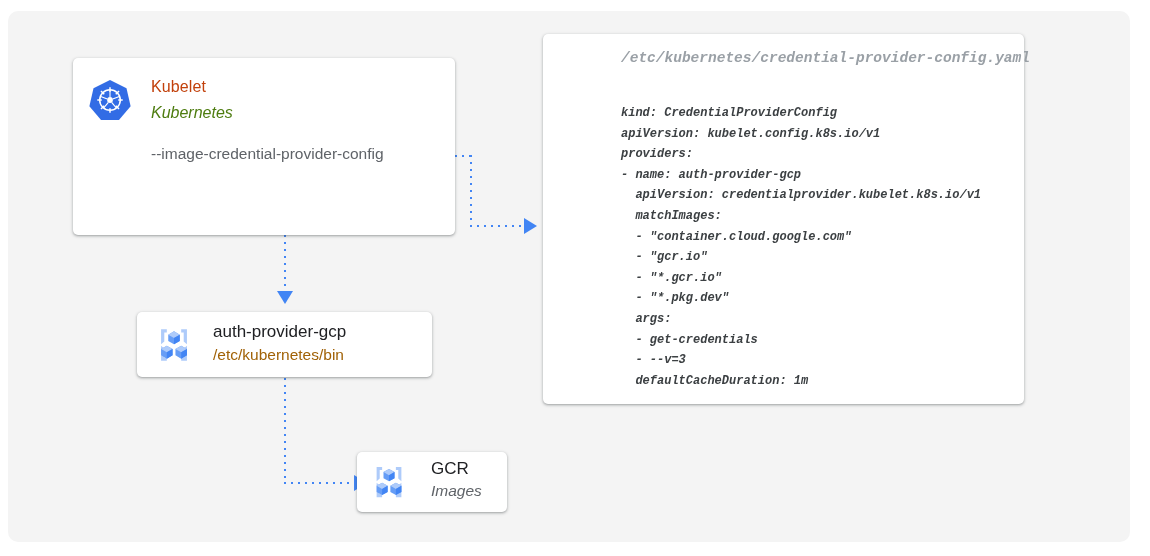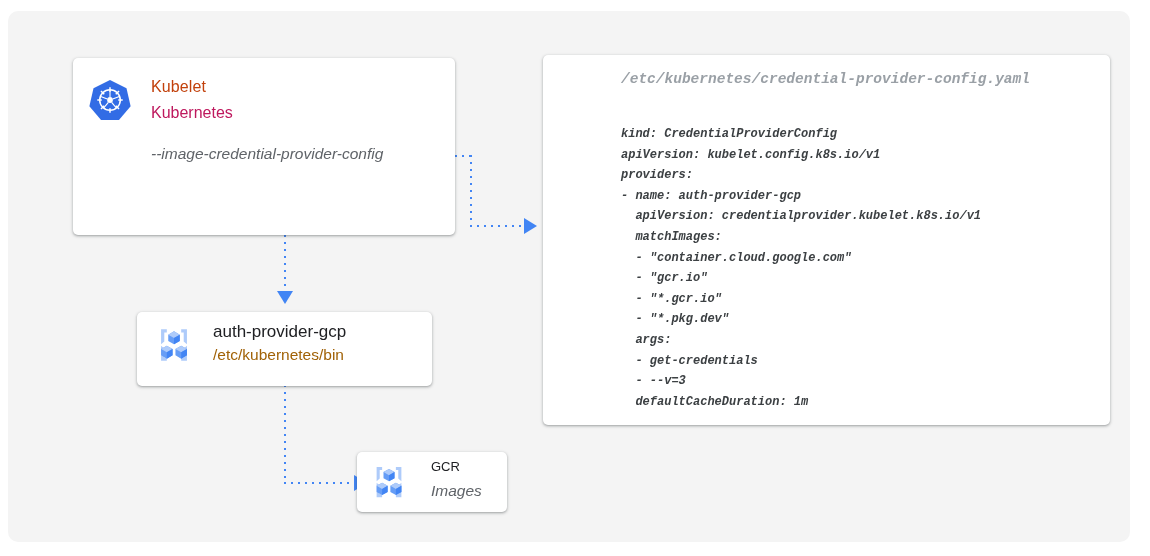--- a/index.html
+++ b/index.html
@@ -55,46 +55,46 @@
     top: 20px;
     font-size: 16px;
     color: #c2410c;
     letter-spacing: 0.1px;
   }
   #kubelet-card .subtitle {
     position: absolute;
     left: 78px;
     top: 46px;
     font-size: 16px;
-    color: #be185d;
+    color: #4d7c0f;
+    font-style: italic;
   }
   #kubelet-card .flag1 {
     position: absolute;
     left: 78px;
     top: 87px;
     font-size: 15.5px;
     color: #5f6368;
     white-space: nowrap;
-    font-style: italic;
   }
   #kubelet-card .flag2 {
     position: absolute;
     left: 78px;
     top: 111px;
     font-size: 15.5px;
     color: #5f6368;
     white-space: nowrap;
   }
 
   
   #authprovider-card {
     left: 137px;
     top: 312px;
     width: 295px;
-    height: 74px;
+    height: 65px;
     padding-left: 33px;
   }
   #authprovider-card .gcp-icon {
     position: absolute;
     left: 14px;
     top: 10px;
     width: 46px;
     height: 46px;
   }
   #authprovider-card .title {
@@ -123,37 +123,37 @@
     position: absolute;
     left: 10px;
     top: 8px;
     width: 44px;
     height: 44px;
   }
   #gcr-card .title {
     position: absolute;
     left: 74px;
     top: 7px;
-    font-size: 13px;
+    font-size: 17px;
     color: #202124;
   }
   #gcr-card .subtitle {
     position: absolute;
     left: 74px;
     top: 30px;
     font-size: 15.5px;
     color: #5f6368;
     font-style: italic;
   }
 
   
   #yaml-card {
     left: 543px;
-    top: 55px;
-    width: 567px;
+    top: 34px;
+    width: 481px;
     height: 370px;
   }
   #yaml-card .yaml-path {
     position: absolute;
     left: 78px;
     top: 16px;
     font-family: "Liberation Mono", "DejaVu Sans Mono", monospace;
     font-style: italic;
     font-weight: bold;
     font-size: 14.5px;

